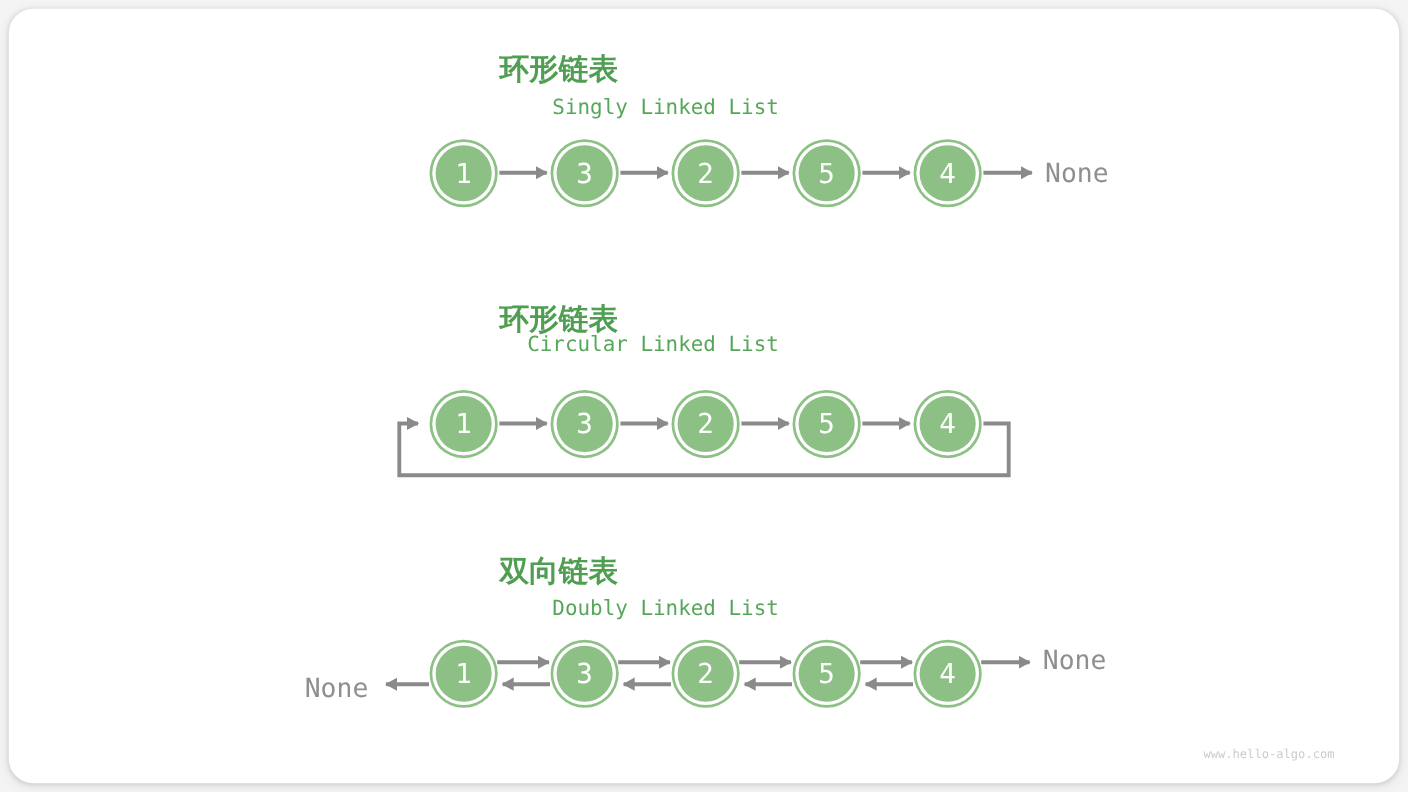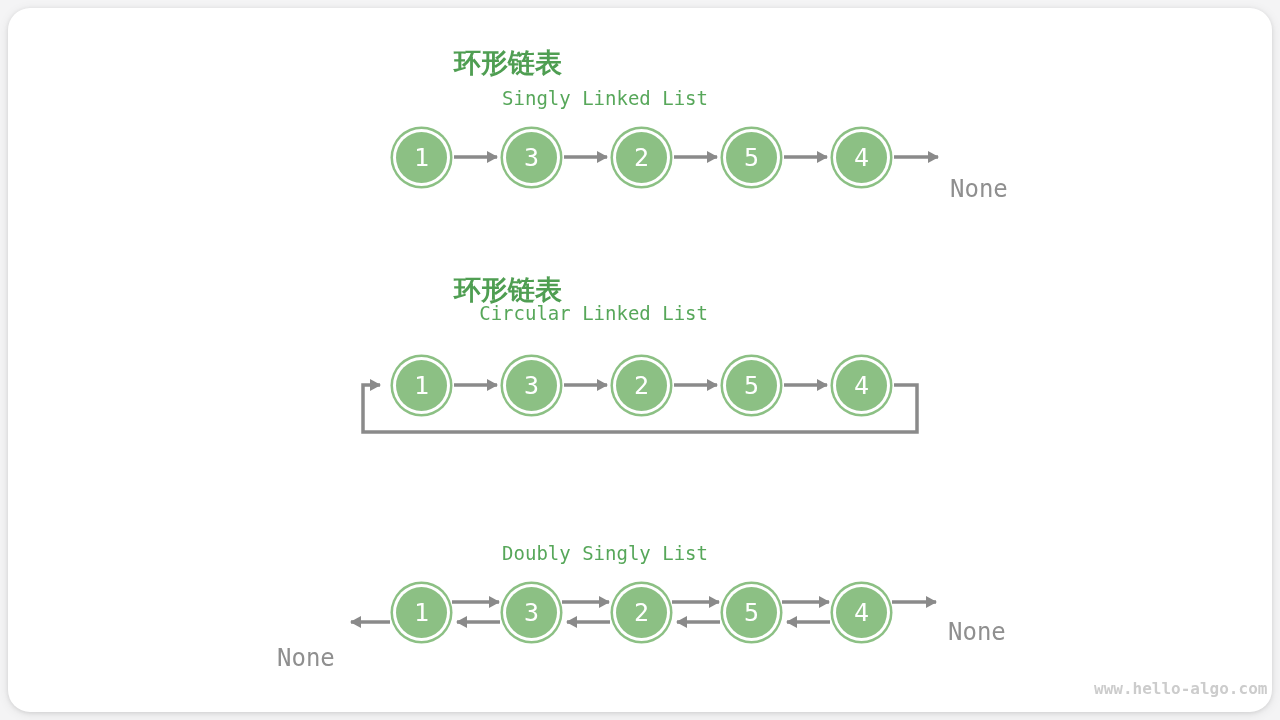--- a/index.html
+++ b/index.html
@@ -73,31 +73,29 @@
     font-weight: 500;
   }
   .none-label {
     position: absolute;
     font-family: "DejaVu Sans Mono", monospace;
     font-size: 24px;
     font-weight: 500;
     line-height: 30px;
     color: var(--none-gray, #8f8f8f);
     white-space: nowrap;
-    margin-top: 32px;
   }
   .watermark {
     position: absolute;
     left: 1094px;
     top: 679px;
     font-family: "DejaVu Sans Mono", monospace;
-    font-size: 16px;
+    font-size: 11px;
     color: var(--watermark-gray, #cccccc);
     white-space: nowrap;
-    font-weight: bold;
   }
 </style>
 </head>
 <body>
 
 <div class="page">
   <div class="card"></div>
 
   <svg class="connectors" viewBox="0 0 1280 720" xmlns="http://www.w3.org/2000/svg">
     <defs>
@@ -166,21 +164,22 @@
   <div class="node" style="left:616px;top:360px">
     <span>2</span>
   </div>
   <div class="node" style="left:726px;top:360px">
     <span>5</span>
   </div>
   <div class="node" style="left:836px;top:360px">
     <span>4</span>
   </div>
 
-  <div class="title-en" style="top:540px">Doubly Singly List</div>
+  <div class="title-zh" style="top:503px">双向链表</div>
+  <div class="title-en" style="top:540px">Doubly Linked List</div>
   <div class="none-label" style="left:277px;top:611px">None</div>
   <div class="node" style="left:396px;top:587px">
     <span>1</span>
   </div>
   <div class="node" style="left:506px;top:587px">
     <span>3</span>
   </div>
   <div class="node" style="left:616px;top:587px">
     <span>2</span>
   </div>

